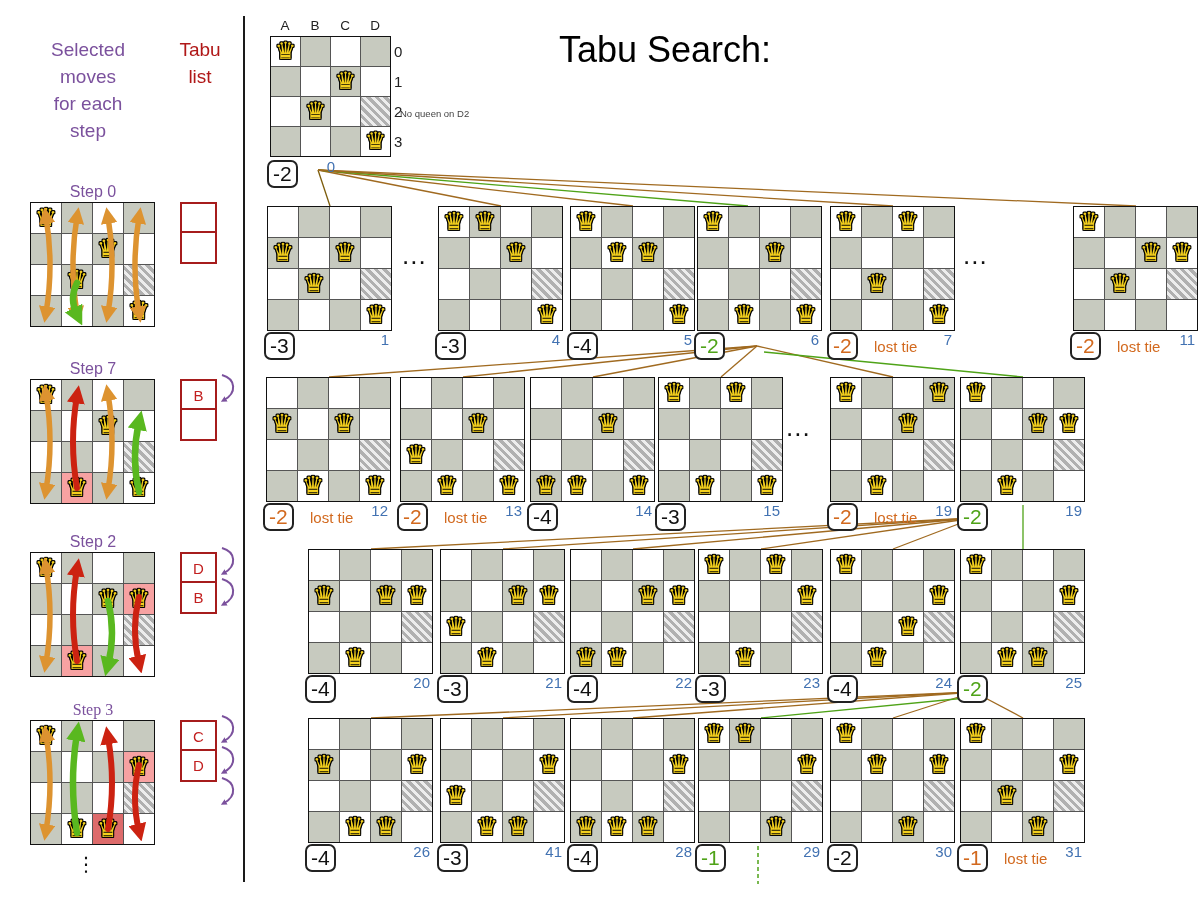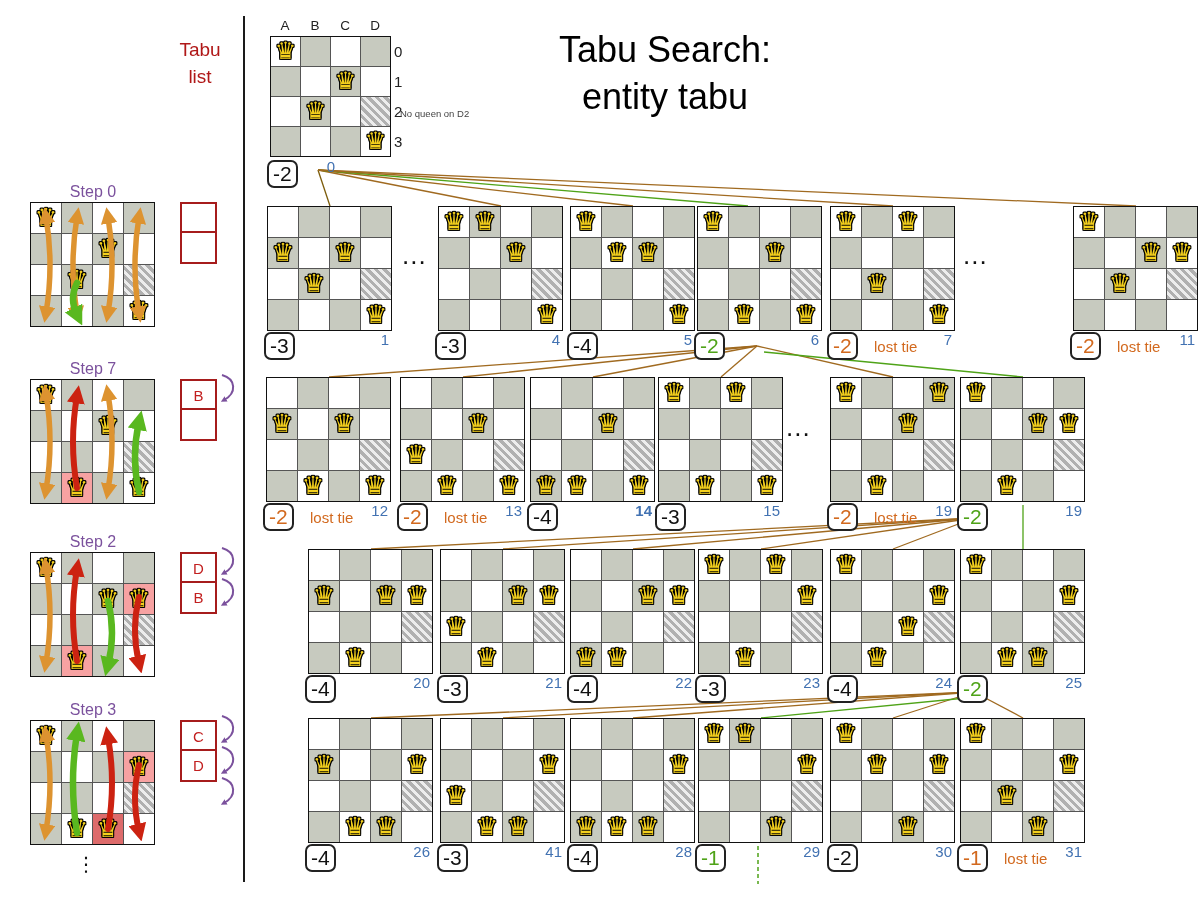--- a/index.html
+++ b/index.html
@@ -38,27 +38,30 @@
   .rowlab{position:absolute;font-size:15px;color:#222;}
   .note{position:absolute;font-size:9.5px;color:#444;}
   .hdots{position:absolute;font-size:26px;color:#111;letter-spacing:1px;}
   #v-ellipsis{position:absolute;left:66px;top:852px;width:40px;text-align:center;font-size:20px;color:#111;}
   svg{position:absolute;pointer-events:none;overflow:visible;}
 </style>
 </head>
 <body>
 
 <div id="cv">
+  <div class="hdr" id="left-title">Selected
+moves
+for each
+step</div>
   <div class="hdr" id="tabu-title">Tabu
 list</div>
   <div id="divider"></div>
 
   <div id="title-block">
     <div id="title-line1">Tabu Search:</div>
-    <div id="title-line2">entity tabu</div>
   </div>
 
 
   <div id="v-ellipsis">⋮</div>
 <svg width="0" height="0">
       <defs>
         <marker id="m-o" viewBox="0 0 10 10" refX="4" refY="5" markerWidth="3" markerHeight="3" orient="auto-start-reverse">
           <path d="M0,0 L10,5 L0,10 z" fill="#dd9330"></path>
         </marker>
         <marker id="m-r" viewBox="0 0 10 10" refX="4" refY="5" markerWidth="3" markerHeight="3" orient="auto-start-reverse">
@@ -384,21 +387,21 @@
       </div>
       <div class="cell light" style="width: 30px; height: 30px;">
         <span class="queen" style="font-size: 25px; line-height: 30px;">♛</span>
       </div>
       <div class="cell dark" style="width: 30px; height: 30px;"></div>
       <div class="cell light" style="width: 30px; height: 30px;">
         <span class="queen" style="font-size: 25px; line-height: 30px;">♛</span>
       </div>
     </div>
     <div class="score normal" style="left: 527px; top: 503px;">-4</div>
-    <div class="idx" style="left: 612px; top: 502px; font-weight: bold;">14</div>
+    <div class="idx" style="left: 612px; top: 502px;">14</div>
     <div class="board" style="left: 658px; top: 377px; grid-template-columns: repeat(4, 30px); grid-template-rows: repeat(4, 30px);">
       <div class="cell light" style="width: 30px; height: 30px;">
         <span class="queen" style="font-size: 25px; line-height: 30px;">♛</span>
       </div>
       <div class="cell dark" style="width: 30px; height: 30px;"></div>
       <div class="cell light" style="width: 30px; height: 30px;">
         <span class="queen" style="font-size: 25px; line-height: 30px;">♛</span>
       </div>
       <div class="cell dark" style="width: 30px; height: 30px;"></div>
       <div class="cell dark" style="width: 30px; height: 30px;"></div>
@@ -925,21 +928,21 @@
       </svg>
     </div>
     <div class="tabu-box" style="left: 180px; top: 552px;">D</div>
     <div class="tabu-box" style="left: 180px; top: 581px;">B</div>
     <svg width="26" height="30" style="left: 217px; top: 546px;">
       <path d="M5,2 C19,6 20,20 7,27" fill="none" stroke="#7b519d" stroke-width="2" marker-end="url(#m-p)"></path>
     </svg>
     <svg width="26" height="30" style="left: 217px; top: 577px;">
       <path d="M5,2 C19,6 20,20 7,27" fill="none" stroke="#7b519d" stroke-width="2" marker-end="url(#m-p)"></path>
     </svg>
-    <div class="steplabel" style="left: 30px; top: 701px;">Step 3</div>
+    <div class="steplabel" style="left: 30px; top: 701px; font-family: Liberation Serif, serif;">Step 3</div>
     <div class="board" style="left: 30px; top: 720px; grid-template-columns: repeat(4, 30px); grid-template-rows: repeat(4, 30px);">
       <div class="cell light" style="width: 30px; height: 30px;">
         <span class="queen" style="font-size: 25px; line-height: 30px;">♛</span>
       </div>
       <div class="cell dark" style="width: 30px; height: 30px;"></div>
       <div class="cell light" style="width: 30px; height: 30px;"></div>
       <div class="cell dark" style="width: 30px; height: 30px;"></div>
       <div class="cell dark" style="width: 30px; height: 30px;"></div>
       <div class="cell light" style="width: 30px; height: 30px;"></div>
       <div class="cell dark" style="width: 30px; height: 30px;"></div>

